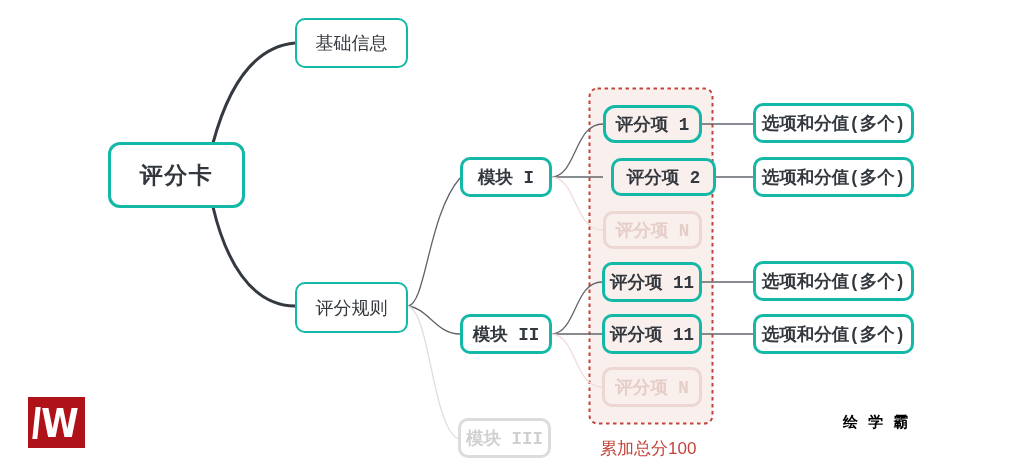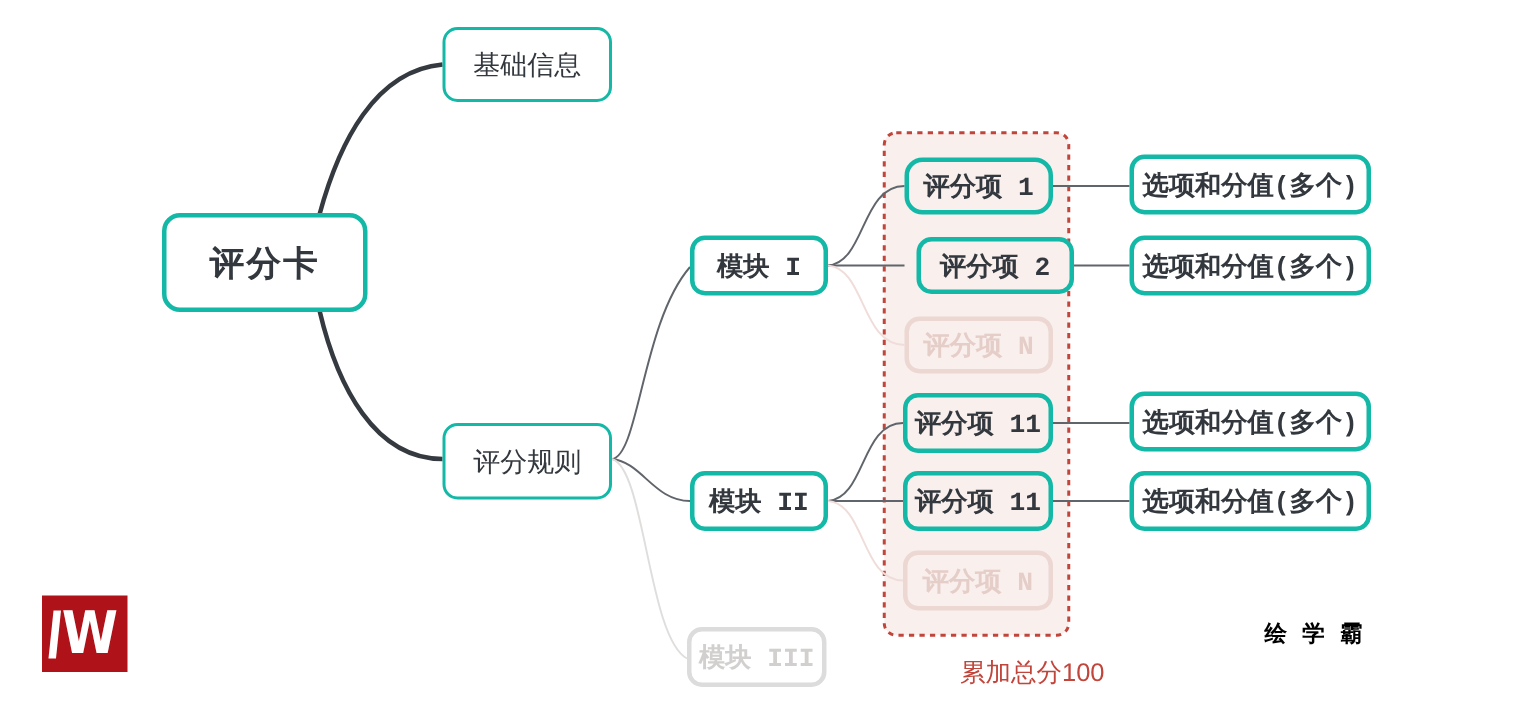--- a/index.html
+++ b/index.html
@@ -55,19 +55,19 @@
   <div class="node node-item faded-pink" style="left:603px;top:211px;width:99px;height:38px;">评分项 N</div>
   <div class="node node-item" style="left:602px;top:262px;width:100px;height:40px;">评分项 11</div>
   <div class="node node-item" style="left:602px;top:314px;width:100px;height:40px;">评分项 11</div>
   <div class="node node-item faded-pink" style="left:602px;top:367px;width:100px;height:40px;">评分项 N</div>
 
   <div class="node node-opt" style="left:753px;top:103px;width:161px;height:40px;">选项和分值(多个)</div>
   <div class="node node-opt" style="left:753px;top:157px;width:161px;height:40px;">选项和分值(多个)</div>
   <div class="node node-opt" style="left:753px;top:261px;width:161px;height:40px;">选项和分值(多个)</div>
   <div class="node node-opt" style="left:753px;top:314px;width:161px;height:40px;">选项和分值(多个)</div>
 
-  <div class="note" style="left:640px;top:437px;">累加总分100</div>
+  <div class="note" style="left:600px;top:437px;">累加总分100</div>
   <div class="brand" style="left:843px;top:413px;">绘 学 霸</div>
   <div class="logo">
       <div class="spine"></div>
       <span>W</span>
     </div>
 </div>
 
 </body></html>

